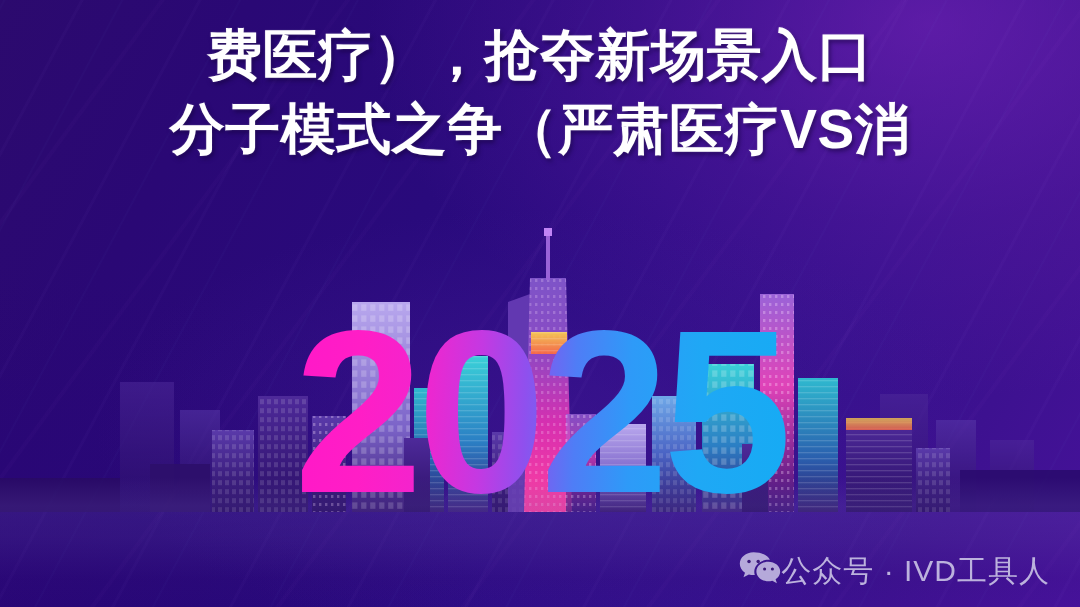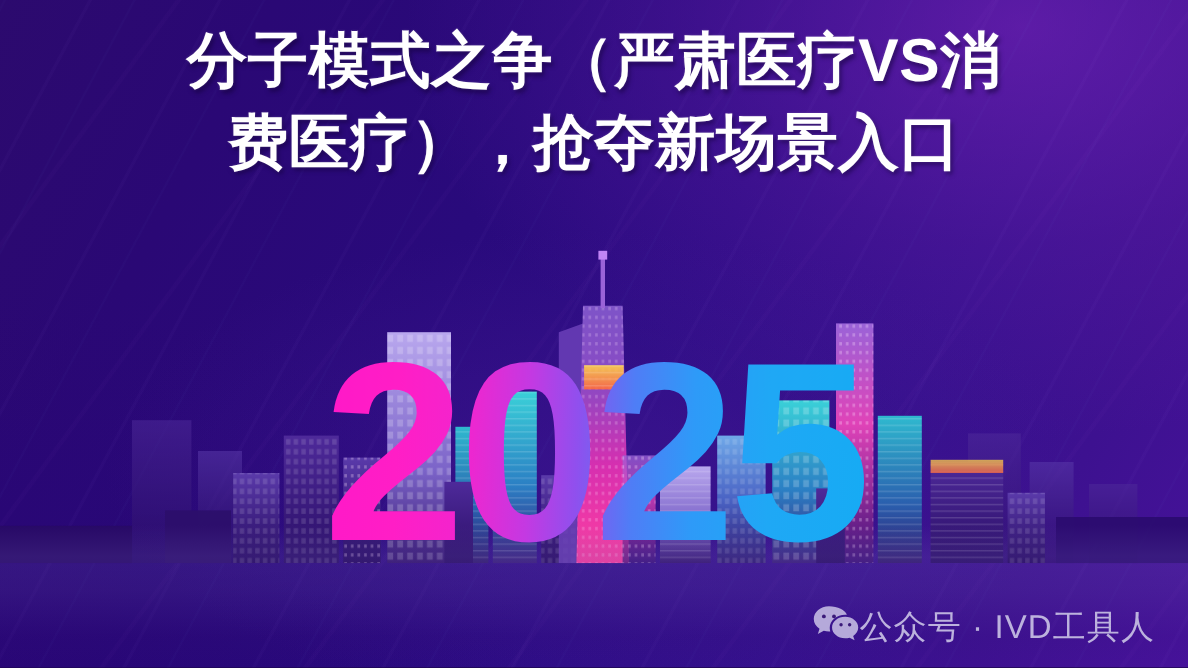--- a/index.html
+++ b/index.html
@@ -402,22 +402,22 @@
     </svg>
   </div>
 
   <div class="ground-haze"></div>
 
   <div class="year">
     <span class="year-text">2025</span>
   </div>
 
   <div class="title-block">
+    <div class="title-line">费医疗），抢夺新场景入口</div>
     <div class="title-line">分子模式之争（严肃医疗VS消</div>
-    <div class="title-line">费医疗），抢夺新场景入口</div>
   </div>
 
   <div class="watermark">
     <span class="wechat-icon">
       <svg width="42" height="36" viewBox="0 0 42 36" aria-hidden="true">
         <g fill="#b5a9da">
           <path d="M14.6 1.2C6.9 1.2 0.8 6.4 0.8 12.8c0 3.6 2.0 6.8 5.2 8.9l-1.5 4.6 5.4-2.8c1.5 0.4 3.1 0.6 4.7 0.6 0.4 0 0.8 0 1.2-0.05-0.35-1.1-0.5-2.2-0.5-3.35 0-6.6 6.3-11.9 14.1-11.9 0.5 0 1.0 0.02 1.5 0.07C29.4 4.9 22.7 1.2 14.6 1.2z"></path>
           <path d="M41.2 20.5c0-5.4-5.3-9.8-11.9-9.8s-11.9 4.4-11.9 9.8 5.3 9.8 11.9 9.8c1.4 0 2.7-0.2 4.0-0.55l4.6 2.4-1.3-3.9c2.8-1.8 4.6-4.6 4.6-7.75z"></path>
         </g>
         <g fill="#3b1a7a">

